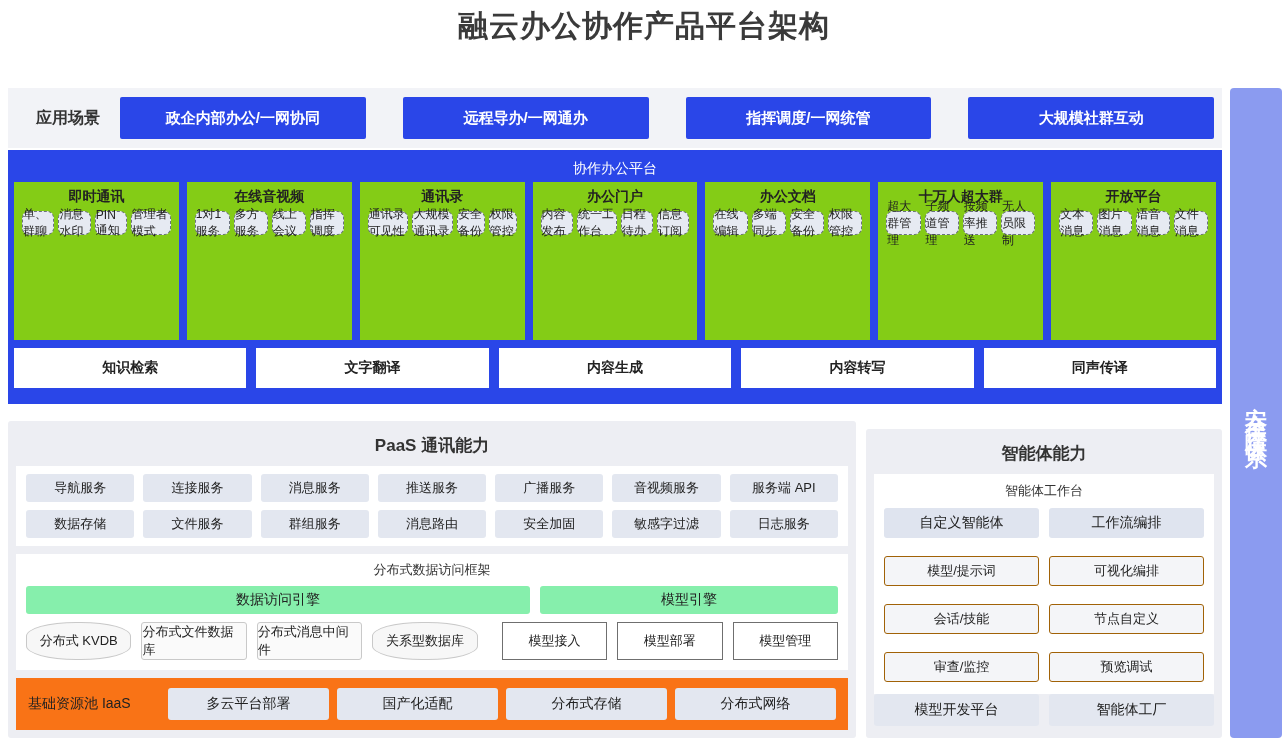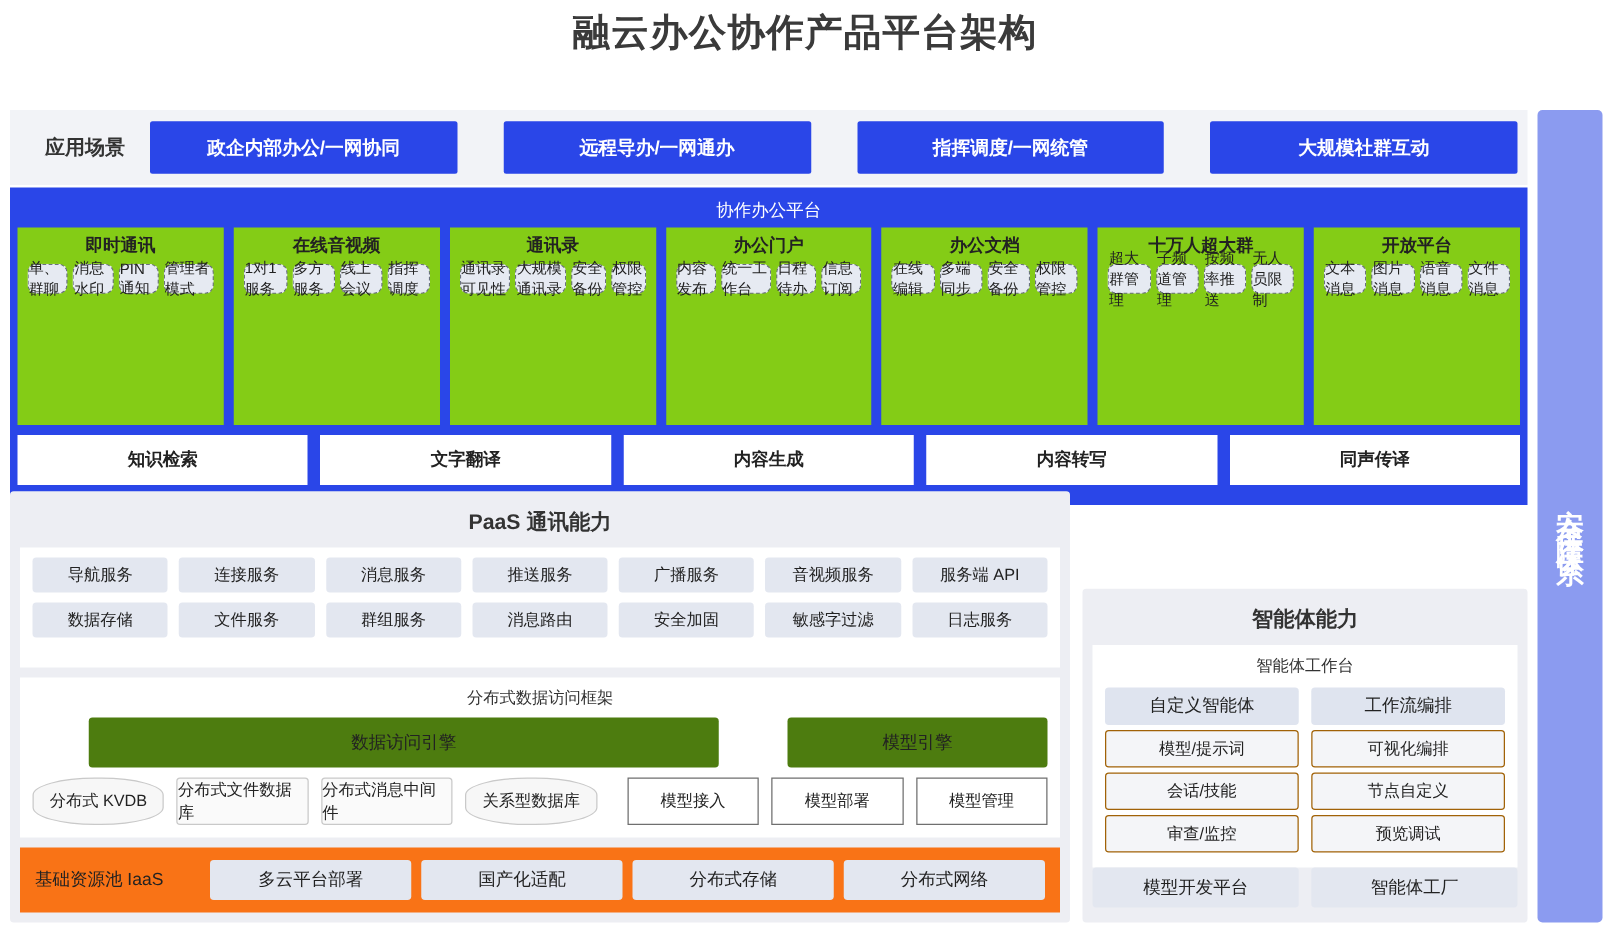--- a/index.html
+++ b/index.html
@@ -98,36 +98,36 @@
   }
 
   
   .lower { position: absolute; left: 8px; top: 414px; width: 1214px; height: 324px; display: flex; gap: 10px; align-items: flex-end; }
 
   .paas { width: 848px; background: #edeef3; border-radius: 3px; padding: 8px; display: flex; flex-direction: column; }
   .paas-title { text-align: center; font-size: 17px; font-weight: bold; color: #333; padding: 5px 0 9px; }
 
   .paas-svcbox { background: #ffffff; padding: 8px 10px; }
   .svc-row { display: flex; gap: 9px; margin-bottom: 8px; }
-  .svc-row:last-child { margin-bottom: 16px; }
+  .svc-row:last-child { margin-bottom: 0; }
   .svc {
     flex: 1; height: 28px;
     background: #e3e7f0;
     border-radius: 3px;
     font-size: 13px; color: #222;
     display: flex; align-items: center; justify-content: center;
   }
 
   .dafbox { background: #ffffff; margin-top: 8px; padding: 7px 10px 10px; }
   .daf-title { text-align: center; font-size: 13px; color: #333; padding-bottom: 7px; }
   .engines { display: flex; gap: 10px; margin-bottom: 8px; }
   .engine {
-    height: 40px; background: #4d7c0f; border-radius: 3px;
+    height: 28px; background: #86efac; border-radius: 3px;
     font-size: 14px; color: #222;
-    display: flex; align-items: center; justify-content: center; margin-left: 45px;
+    display: flex; align-items: center; justify-content: center;
   }
   .engine.data { flex: 0 0 504px; }
   .engine.model { flex: 1; }
   .stores { display: flex; gap: 10px; align-items: center; }
   .store {
     height: 38px; flex: 1;
     background: #fafafa;
     border: 1px solid #c9c9c9;
     font-size: 13px; color: #222;
     display: flex; align-items: center; justify-content: center;
@@ -148,21 +148,21 @@
     font-size: 14px; color: #222;
     display: flex; align-items: center; justify-content: center;
   }
 
   
   .agent { flex: 1; background: #edeef3; border-radius: 3px; padding: 8px; display: flex; flex-direction: column; }
   .agent-title { text-align: center; font-size: 17px; font-weight: bold; color: #333; padding: 5px 0 9px; }
   .agent-wb { background: #ffffff; padding: 8px 10px 12px; }
   .agent-wb-title { text-align: center; font-size: 13px; color: #333; padding-bottom: 8px; }
   .agent-cols { display: flex; gap: 10px; }
-  .agent-col { flex: 1; display: flex; flex-direction: column; gap: 4px; }
+  .agent-col { flex: 1; display: flex; flex-direction: column; gap: 18px; }
   .agent-head {
     height: 30px; background: #dfe4ef; border-radius: 3px;
     font-size: 14px; color: #222;
     display: flex; align-items: center; justify-content: center;
   }
   .agent-item {
     height: 30px; background: #f4f5f8; border: 1px solid #a16207; border-radius: 3px;
     font-size: 13px; color: #222;
     display: flex; align-items: center; justify-content: center;
   }

